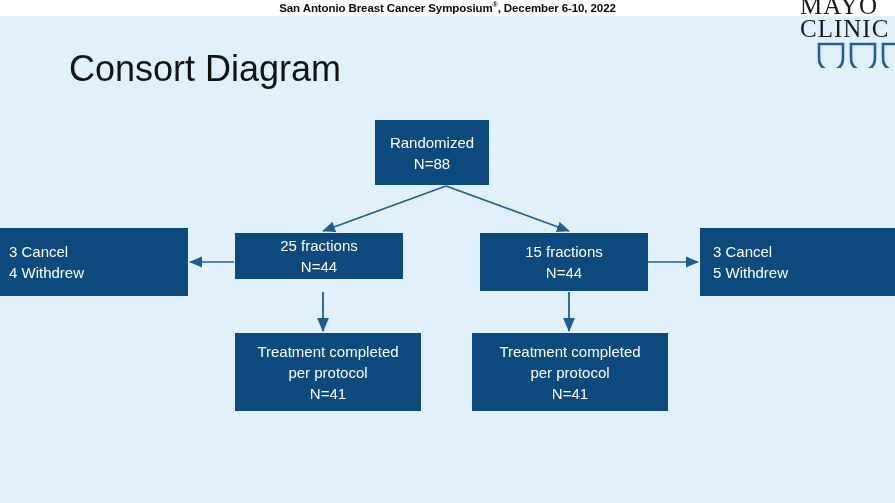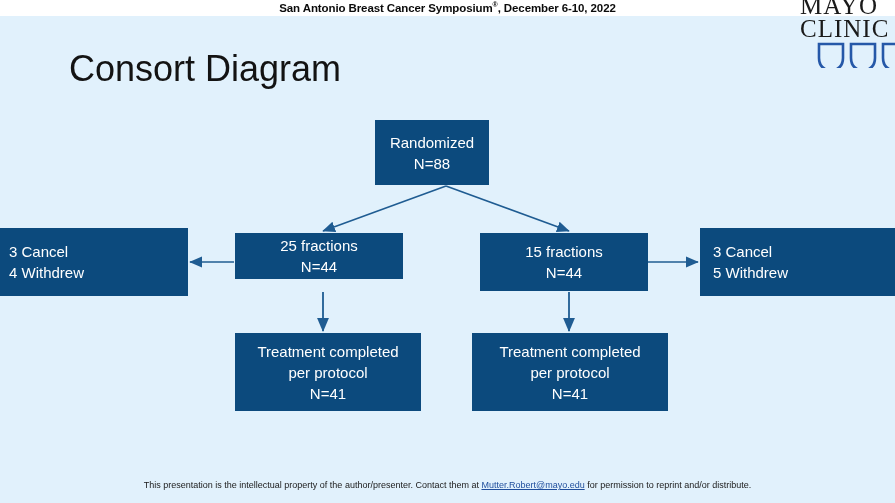--- a/index.html
+++ b/index.html
@@ -231,17 +231,14 @@
     </div>
 
     <div class="node center" id="node-complete-right">
       <div class="node-line">Treatment completed</div>
       <div class="node-line">per protocol</div>
       <div class="node-line">N=41</div>
     </div>
 
   </div>
 
-  <div class="footer">
-    <span>This presentation is the intellectual property of the author/presenter. Contact them at </span><span class="email">Mutter.Robert@mayo.edu</span><span> for permission to reprint and/or distribute.</span>
-  </div>
 
 </div>
 
 </body></html>

